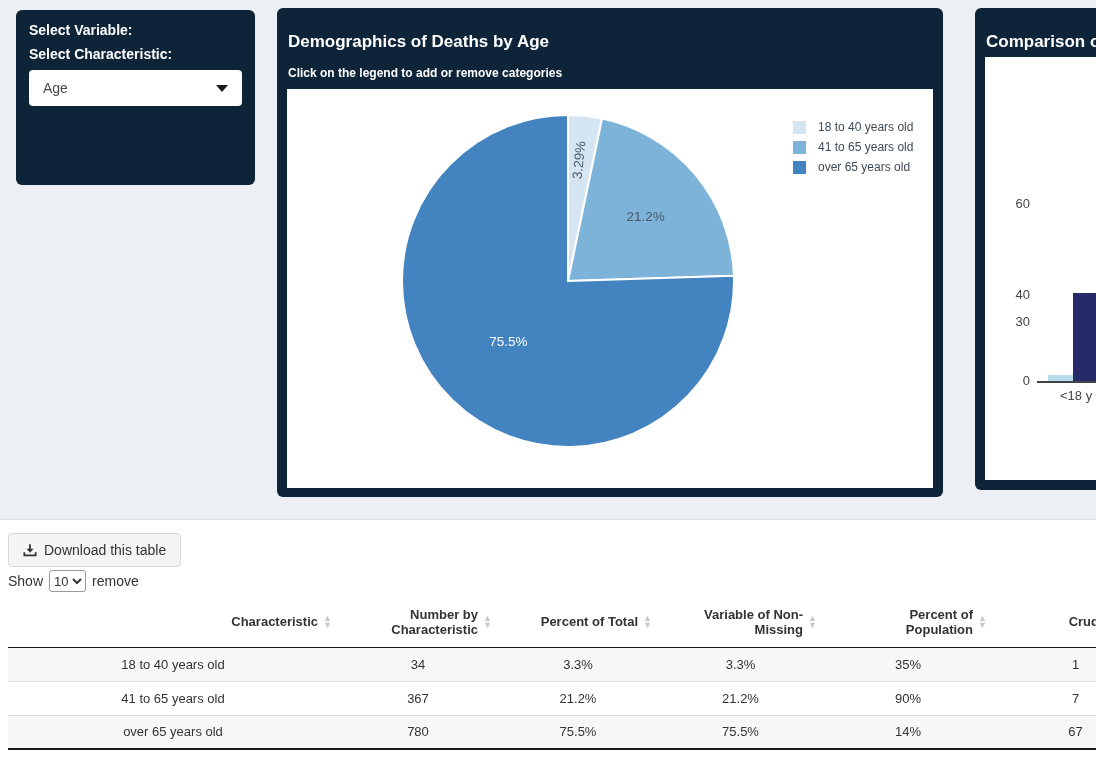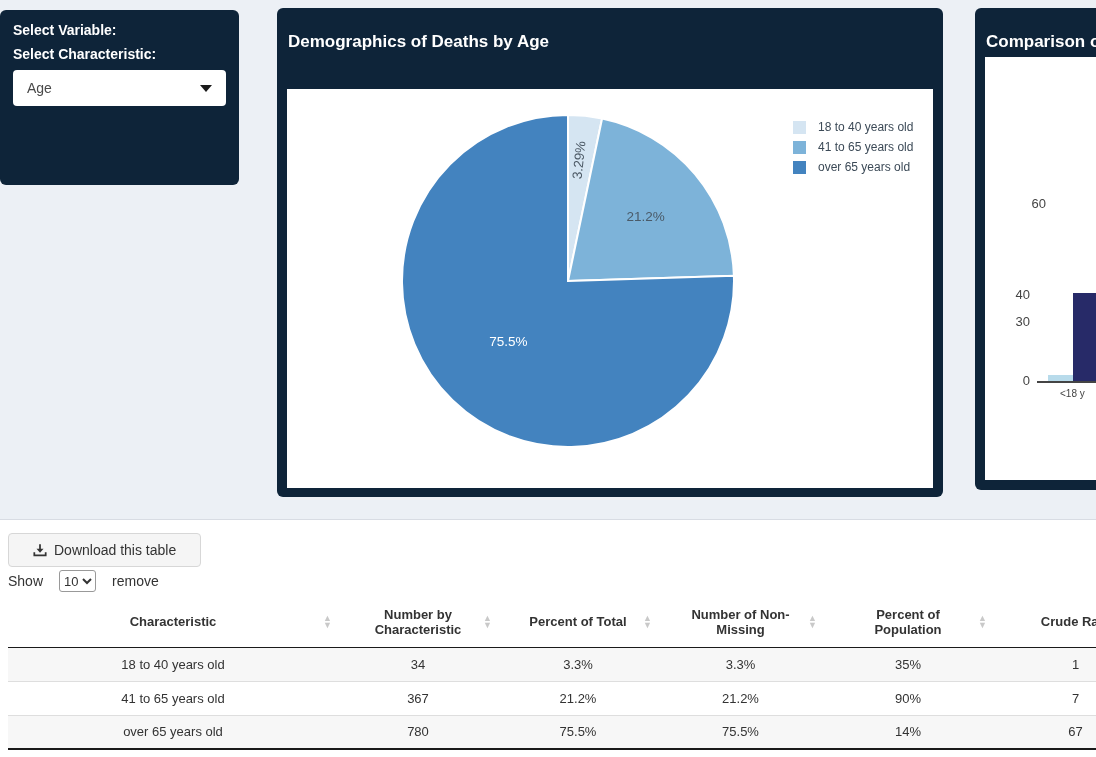--- a/index.html
+++ b/index.html
@@ -7,21 +7,21 @@
   body { font-family:"Liberation Sans", sans-serif; background:#ecf0f5; position:relative; }
   #page { position:absolute; left:0; top:0; width:1096px; height:757px; overflow:hidden; }
 
   
   #top-section { position:absolute; left:0; top:0; width:1096px; height:520px;
                  background:#ecf0f5; border-bottom:1px solid #d8dce3; }
 
   .panel { position:absolute; background:#0e2439; border-radius:6px; }
 
   
-  #sidebar { left:0; top:10px; width:239px; height:175px; padding:12px 13px; }
+  #sidebar { left:16px; top:10px; width:239px; height:175px; padding:12px 13px; }
   .side-label { color:#fff; font-size:14px; font-weight:bold; margin-bottom:8px; }
   .select { position:relative; background:#fff; border-radius:4px; height:36px;
             display:flex; align-items:center; padding:0 14px; cursor:pointer;
             margin-bottom:15px; }
   .select .sel-text { font-size:14px; color:#4a4a4a; }
   .select .caret { position:absolute; right:14px; top:15px; width:0; height:0;
                    border-left:6px solid transparent; border-right:6px solid transparent;
                    border-top:7px solid #1b1b1b; }
 
   
@@ -39,40 +39,40 @@
   .legend-swatch { width:13px; height:13px; margin-right:12px; flex:0 0 auto; }
   .legend-text { font-size:12px; color:#3c4a57; white-space:nowrap; }
 
   
   #bar-panel { left:975px; top:8px; width:200px; height:482px; }
   #bar-inner { position:absolute; left:10px; top:49px; width:190px; height:423px;
                background:#fff; overflow:hidden; }
   .ytick { position:absolute; width:45px; text-align:right; font-size:13px; color:#444; }
   #bar-axis { position:absolute; background:#444; }
   .bar { position:absolute; }
-  #bar-xlabel { position:absolute; font-size:10px; color:#444; white-space:nowrap; }
+  #bar-xlabel { position:absolute; font-size:13px; color:#444; white-space:nowrap; }
 
   
   #bottom-section { position:absolute; left:0; top:520px; width:1096px; height:237px;
                     background:#fff; }
-  #download-btn { position:absolute; left:8px; top:13px; height:34px; padding:0 24px;
+  #download-btn { position:absolute; left:8px; top:13px; height:34px; padding:0 14px;
                   background:#f5f5f5; border:1px solid #d7d7d7; border-radius:4px;
                   font-family:"Liberation Sans", sans-serif; font-size:14px; color:#333;
                   display:flex; align-items:center; gap:7px; cursor:pointer; }
   #show-row { position:absolute; left:8px; top:50px; font-size:14px; color:#333;
-              display:flex; align-items:center; gap:16px; }
+              display:flex; align-items:center; gap:6px; }
   #entries-select { font-family:"Liberation Sans", sans-serif; font-size:13px;
                     color:#333; border:1px solid #999; border-radius:3px; height:22px;
                     background:#fff; }
 
   #data-table { position:absolute; left:8px; top:77px; width:1150px;
                 border-collapse:collapse; table-layout:fixed;
                 border-bottom:2px solid #1a1a1a; }
   #data-table th { position:relative; height:50px; font-size:13px; font-weight:bold;
-                   color:#333; text-align:center; vertical-align:middle;
+                   color:#333; text-align:right; vertical-align:middle;
                    border-bottom:1px solid #1a1a1a; padding:4px 20px; cursor:pointer; }
   #data-table td { height:34px; font-size:13px; color:#333; text-align:center;
                    vertical-align:middle; padding:2px 10px; }
   #data-table tbody tr { border-top:1px solid #dedede; }
   #data-table tbody tr.odd { background:#f7f7f7; }
   .sort-icon { position:absolute; right:6px; top:50%; transform:translateY(-50%);
                display:flex; flex-direction:column; line-height:7px; font-size:9px;
                color:#c9c9c9; }
 </style>
 </head>
@@ -86,20 +86,21 @@
       <div class="side-label">Select Variable:</div>
       <div class="side-label">Select Characteristic:</div>
       <div class="select">
         <span class="sel-text">Age</span>
         <span class="caret"></span>
       </div>
     </div>
 
     <div id="pie-panel" class="panel" style="background: rgb(14, 36, 57);">
       <div class="panel-title">Demographics of Deaths by Age</div>
+      <div id="pie-subtitle">Click on the legend to add or remove categories</div>
       <div id="pie-inner">
         <div id="pie-box">
           <svg id="pie-svg" width="336" height="336" viewBox="0 0 336 336">
               <path d="M168,168 L168.0,2.0 A166,166 0 0 1 202.1,5.5 Z" fill="#d5e5f2" stroke="#ffffff" stroke-width="2"></path>
               <path d="M168,168 L202.1,5.5 A166,166 0 0 1 333.9,162.7 Z" fill="#7db3d9" stroke="#ffffff" stroke-width="2"></path>
               <path d="M168,168 L333.9,162.7 A166,166 0 1 1 168.0,2.0 Z" fill="#4383bf" stroke="#ffffff" stroke-width="2"></path>
             </svg>
         <div class="pie-label" style="left: 178.983px; top: 47.3187px; color: rgb(77, 90, 102); transform: translate(-50%, -50%) rotate(-84deg);">3.29%</div><div class="pie-label" style="left: 245.57px; top: 102.911px; color: rgb(74, 90, 104); transform: translate(-50%, -50%) rotate(0deg);">21.2%</div><div class="pie-label" style="left: 108.346px; top: 228.072px; color: rgb(255, 255, 255); transform: translate(-50%, -50%) rotate(0deg);">75.5%</div></div>
         <div id="pie-legend">
             <div class="legend-item">
@@ -117,21 +118,21 @@
           </div>
       </div>
     </div>
 
     <div id="bar-panel" class="panel" style="background: rgb(14, 36, 57);">
       <div class="panel-title">Comparison of</div>
       <div id="bar-inner">
           <div class="ytick" style="left: 0px; top: 316px;">0</div>
           <div class="ytick" style="left: 0px; top: 257px;">30</div>
           <div class="ytick" style="left: 0px; top: 198px; margin-top: 32px;">40</div>
-          <div class="ytick" style="left: 16px; top: 139px;">60</div>
+          <div class="ytick" style="left: 0px; top: 139px;">60</div>
           <div id="bar-axis" style="left: 52px; top: 324px; width: 140px; height: 2px;"></div>
           <div class="bar" style="left: 63px; top: 318.1px; width: 25px; height: 5.9px; background: rgb(184, 219, 235);"></div>
           <div class="bar" style="left: 88px; top: 235.5px; width: 45px; height: 88.5px; background: rgb(39, 42, 104);"></div>
           <div id="bar-xlabel" style="left: 75px; top: 331px;">&lt;18 y</div>
         </div>
     </div>
 
   </div>
 
   <div id="bottom-section">
@@ -169,21 +170,21 @@
                 <span>▼</span>
               </span></th>
             <th><span>Number by Characteristic</span><span class="sort-icon">
                 <span>▲</span>
                 <span>▼</span>
               </span></th>
             <th><span>Percent of Total</span><span class="sort-icon">
                 <span>▲</span>
                 <span>▼</span>
               </span></th>
-            <th><span>Number of Non-Missing</span><span class="sort-icon">
+            <th><span>Variable of Non-Missing</span><span class="sort-icon">
                 <span>▲</span>
                 <span>▼</span>
               </span></th>
             <th><span>Percent of Population</span><span class="sort-icon">
                 <span>▲</span>
                 <span>▼</span>
               </span></th>
             <th><span>Crude Rate</span></th>
           </tr>
         </thead>

